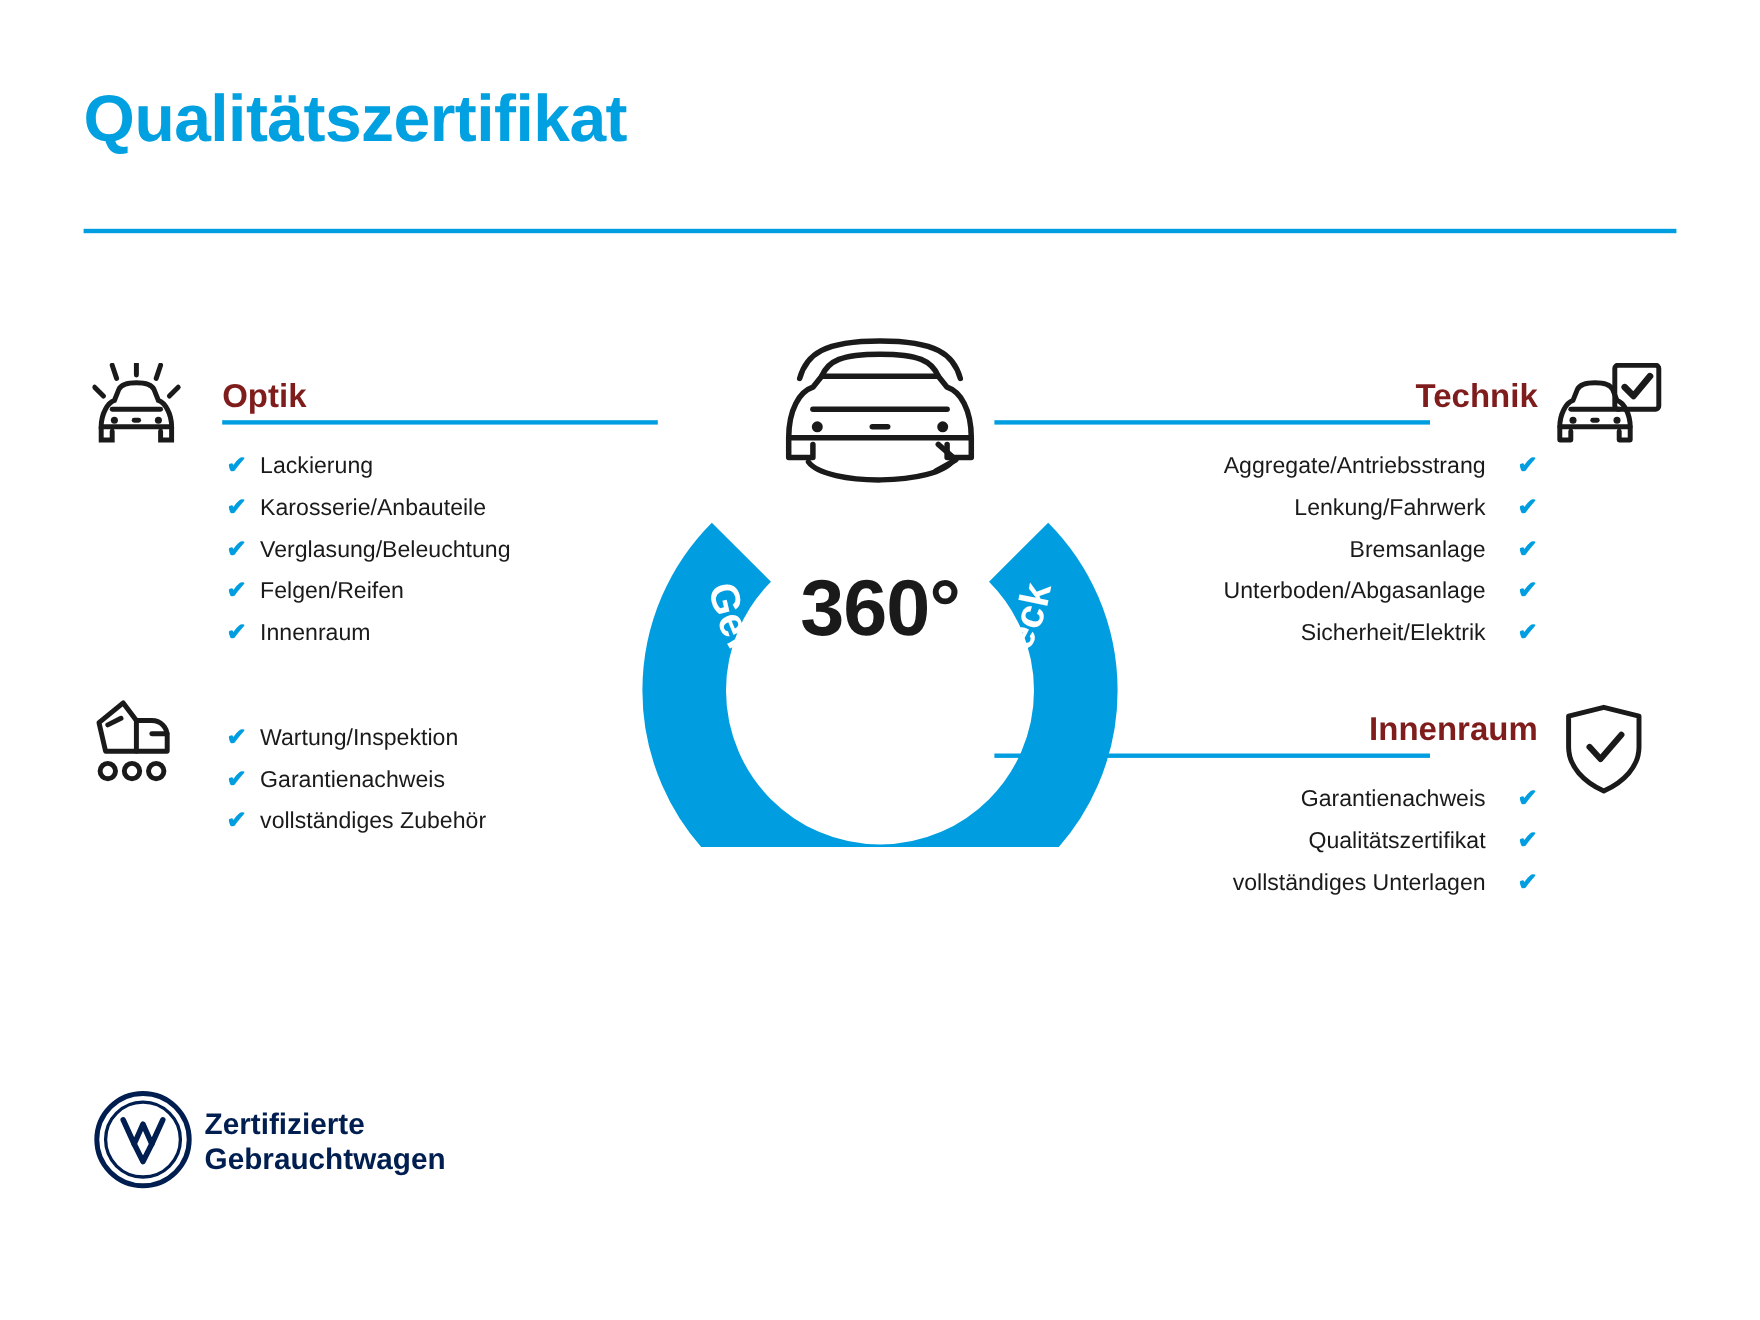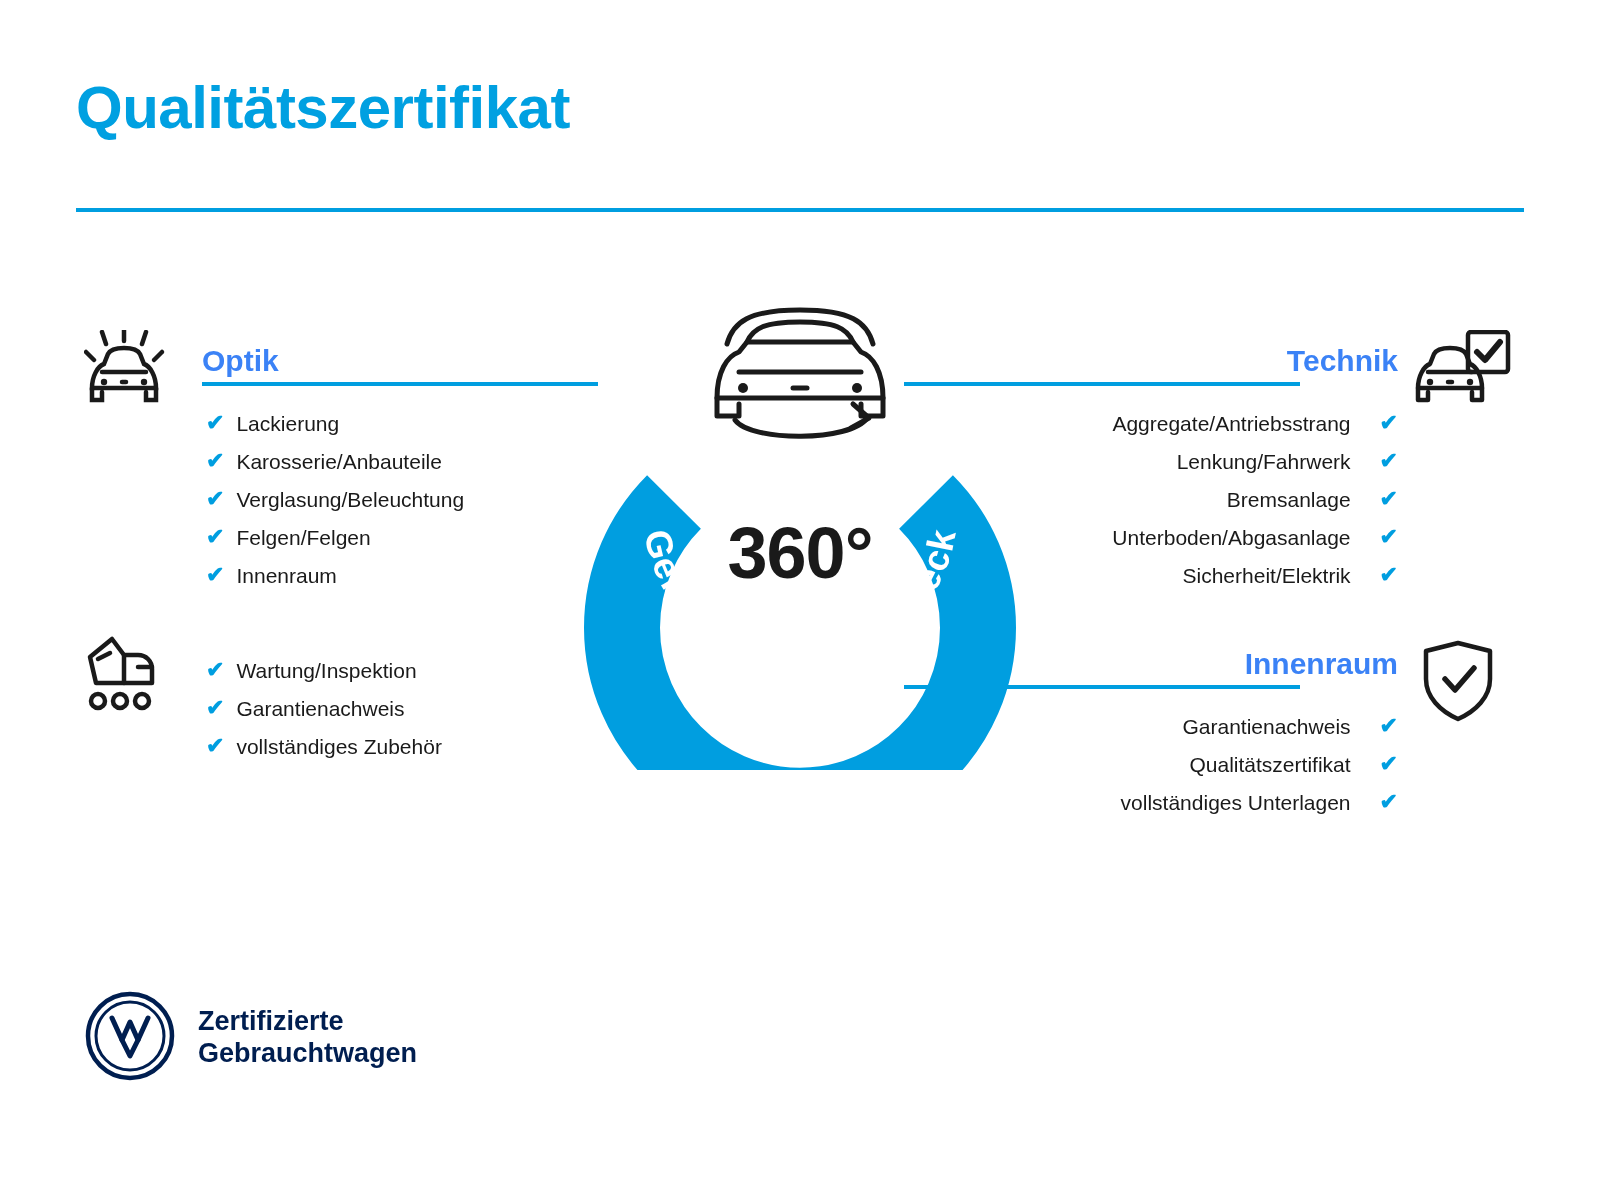--- a/index.html
+++ b/index.html
@@ -24,21 +24,21 @@
   }
 
   
   .group { position:absolute; }
 
   .group-head {
     position:relative; height:56px;
   }
   .group-title {
     position:absolute; bottom:8px;
-    font-size:30px; font-weight:bold; color:#3b82f6;
+    font-size:30px; font-weight:bold; color:#7f1d1d;
     white-space:nowrap;
   }
   .group-rule {
     position:absolute; left:0; bottom:0;
     height:4px; background:#009EE0;
   }
 
   
   .left .group-title { left:126px; }
   .left .group-rule  { left:126px; width:396px; }
@@ -80,21 +80,21 @@
   .deg {
     position:absolute; left:0; right:0; top:212px;
     text-align:center;
     font-size:72px; font-weight:bold; color:#1a1a1a;
     letter-spacing:-1px;
   }
 
   
   .brand {
     position:absolute; left:84px; top:990px;
-    display:flex; align-items:center; gap:22px;
+    display:flex; align-items:center; gap:10px;
   }
   .brand-text {
     font-size:27px; font-weight:bold; color:#001E50; line-height:1.18;
     white-space:nowrap;
   }
 </style>
 </head>
 <body>
 
 <div class="page">
@@ -133,21 +133,21 @@
       <div class="item">
         <span class="check">✔</span>
         <span>Karosserie/Anbauteile</span>
       </div>
       <div class="item">
         <span class="check">✔</span>
         <span>Verglasung/Beleuchtung</span>
       </div>
       <div class="item">
         <span class="check">✔</span>
-        <span>Felgen/Felgen</span>
+        <span>Felgen/Reifen</span>
       </div>
       <div class="item">
         <span class="check">✔</span>
         <span>Innenraum</span>
       </div>
     </div>
   </div>
 
   <div class="group left" style="left:76px; top:633px; width:600px;">
     <div class="icon-box">

